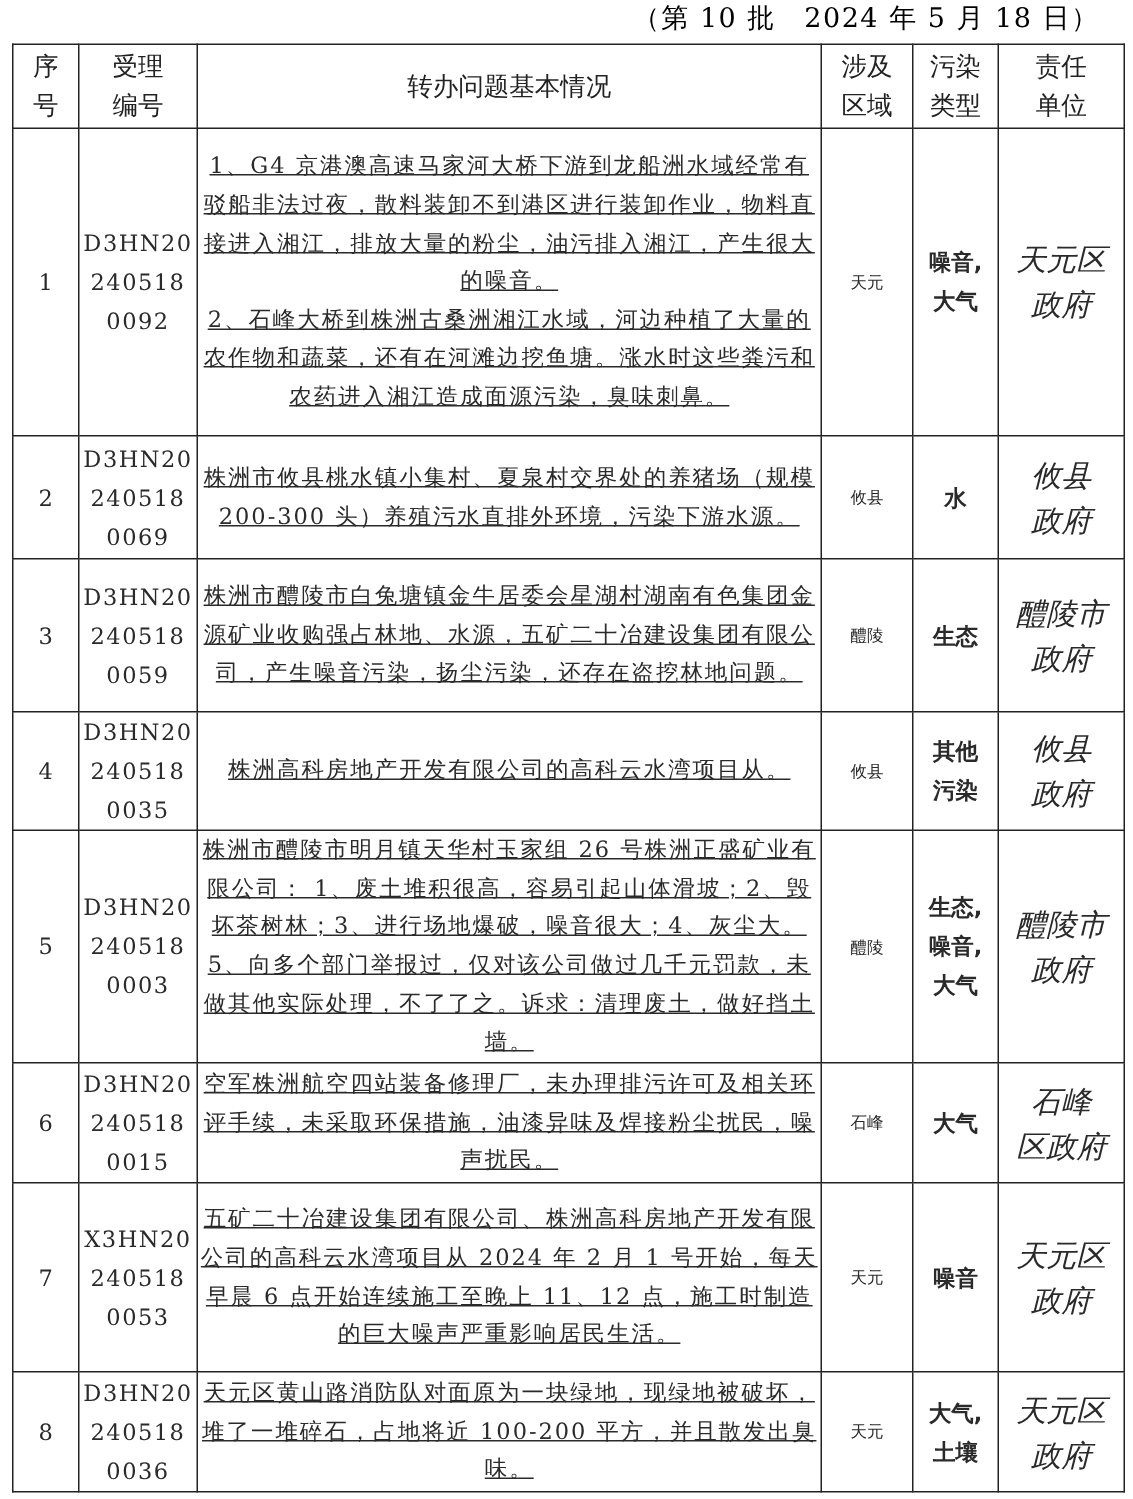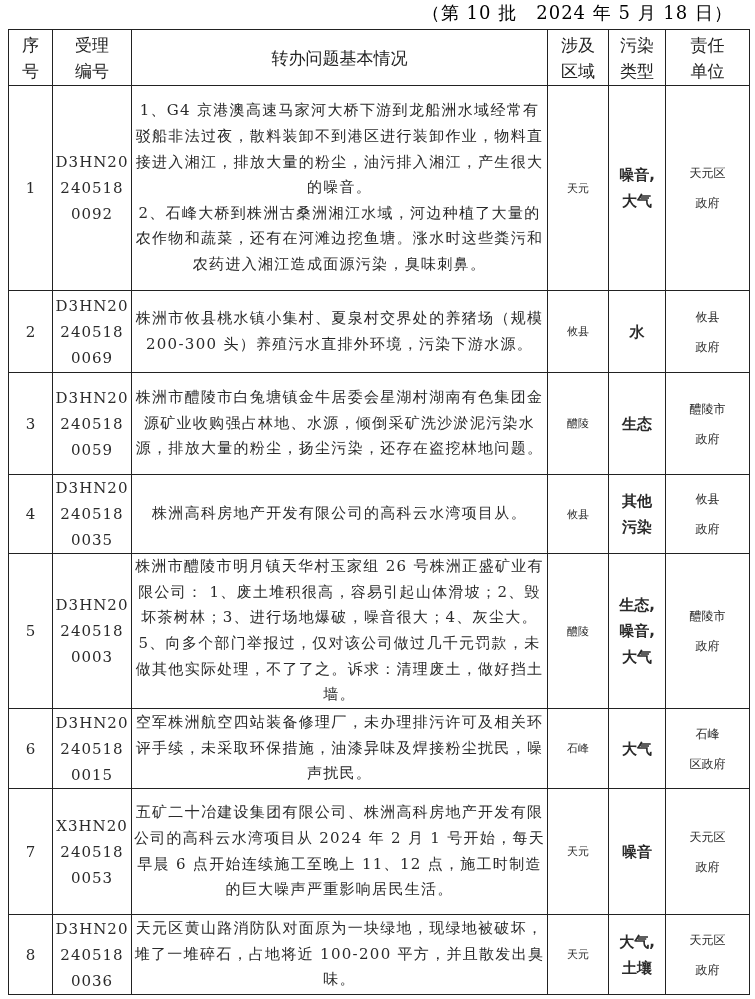--- a/index.html
+++ b/index.html
@@ -9,25 +9,25 @@
            font-size: 18px; letter-spacing: 1px; color: #000000; white-space: pre; }
   table.main { position: absolute; left: 8px; top: 29px; width: 741px;
                border-collapse: collapse; table-layout: fixed; }
   table.main td, table.main th { border: 1.5px solid #222; padding: 0; vertical-align: middle; text-align: center; }
   table.main th { font-family: "DejaVu Sans", "Liberation Sans", sans-serif; font-weight: normal;
                   font-size: 17px; line-height: 26px; color: #222; height: 55px; }
   th .hl { display: block; }
   td.seq { font-size: 15px; }
   td.code { font-size: 15px; line-height: 26px; letter-spacing: 1px; }
   td.code span { display: block; }
-  td.desc { text-align: justify; font-size: 15px; line-height: 25.6px; padding: 0 6px 0 7px; letter-spacing: 1.3px; }
+  td.desc { text-align: justify; font-size: 15px; line-height: 25.6px; padding: 0 6px 0 7px; letter-spacing: 1.3px; text-decoration: underline; }
   td.region { font-size: 11px; }
   td.ptype { font-family: "DejaVu Sans", "Liberation Sans", sans-serif; font-size: 15px; line-height: 26px; }
   td.ptype span { display: block; font-weight: bold; }
-  td.unit { font-size: 12px; line-height: 30px; }
+  td.unit { font-size: 20px; line-height: 30px; font-style: italic; }
   td.unit span { display: block; }
 </style>
 </head>
 <body>
 
 <div class="batch">（第 10 批　2024 年 5 月 18 日）</div>
 
 <table class="main">
   <colgroup>
     <col style="width:44px">
@@ -104,21 +104,21 @@
         </td>
       </tr>
       <tr style="height: 102px;">
         <td class="seq">3</td>
         <td class="code">
           <span>D3HN20</span>
           <span>240518</span>
           <span>0059</span>
         </td>
         <td class="desc">
-          <div>株洲市醴陵市白兔塘镇金牛居委会星湖村湖南有色集团金源矿业收购强占林地、水源，倾倒采矿洗沙淤泥污染水源，排放大量的粉尘，扬尘污染，还存在盗挖林地问题。</div>
+          <div>株洲市醴陵市白兔塘镇金牛居委会星湖村湖南有色集团金源矿业收购强占林地、水源，五矿二十冶建设集团有限公司，产生噪音污染，扬尘污染，还存在盗挖林地问题。</div>
         </td>
         <td class="region">醴陵</td>
         <td class="ptype">
           <span>生态</span>
         </td>
         <td class="unit">
           <span>醴陵市</span>
           <span>政府</span>
         </td>
       </tr>

